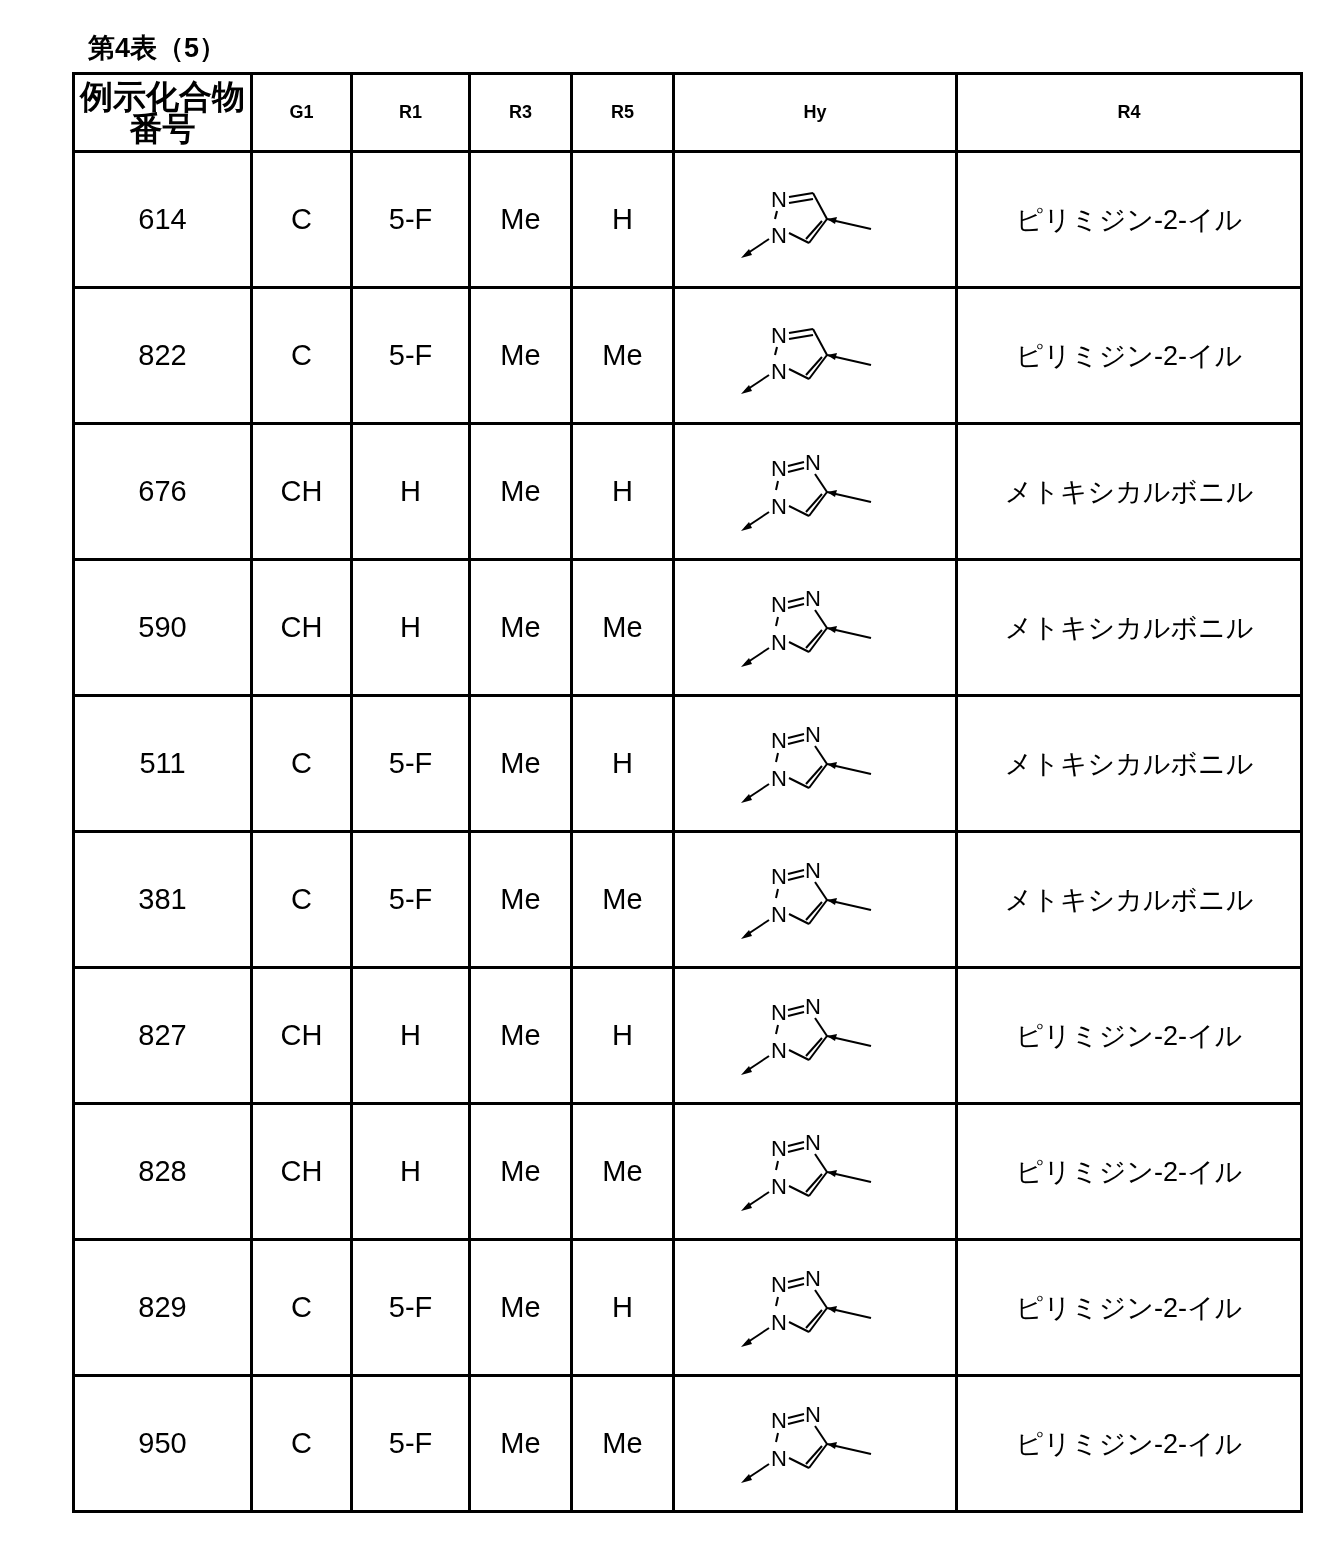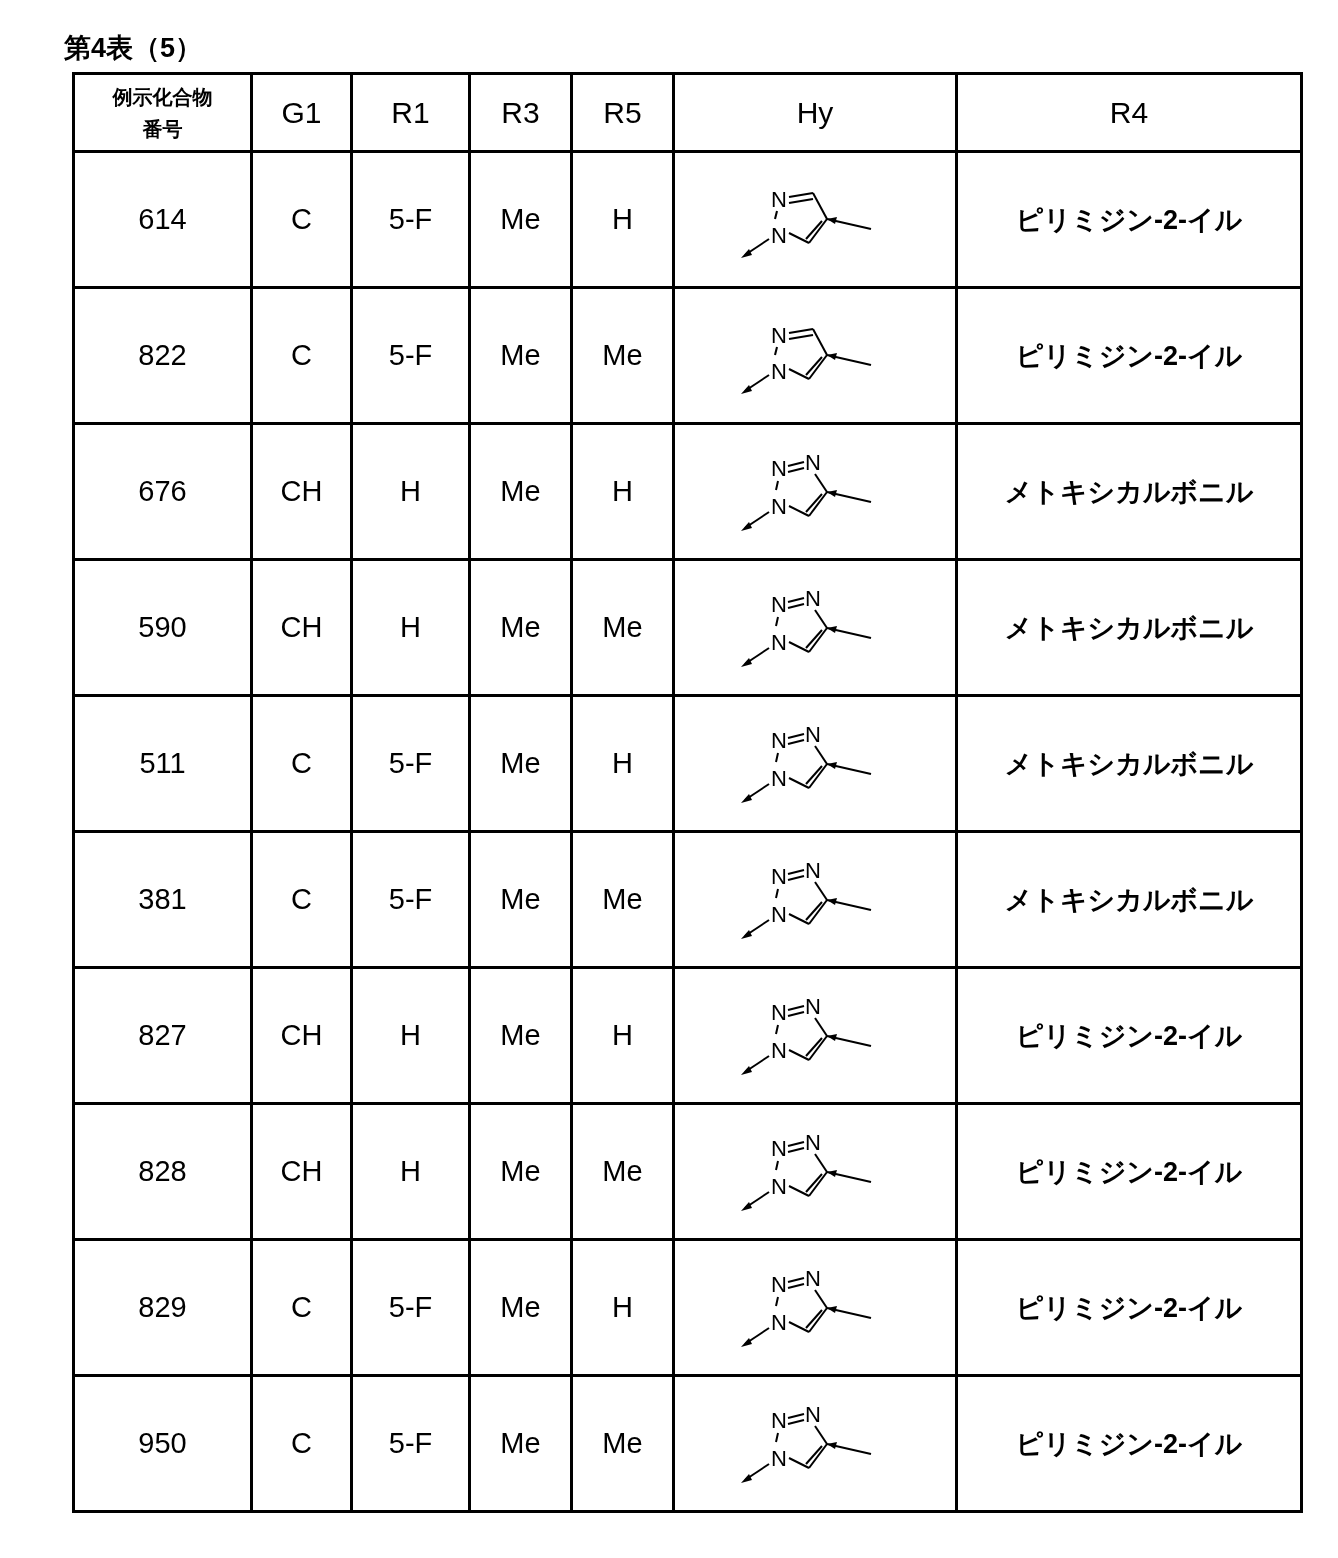--- a/index.html
+++ b/index.html
@@ -1,23 +1,23 @@
 <!DOCTYPE html>
 <html><head>
 <meta charset="utf-8">
 <style>
   html, body { margin:0; padding:0; background:#ffffff; }
   body { width:1338px; height:1558px; position:relative; font-family:"Liberation Sans", "DejaVu Sans", sans-serif; color:#000; }
-  .caption { position:absolute; left:64px; top:30px; font-size:27px; font-weight:bold; letter-spacing:0px; }
+  .caption { position:absolute; left:88px; top:30px; font-size:27px; font-weight:bold; letter-spacing:0px; }
   table { position:absolute; left:72px; top:72px; border-collapse:collapse; table-layout:fixed; width:1228px; }
   td, th { border:3px solid #000; text-align:center; vertical-align:middle; padding:0; font-weight:normal; }
-  th { height:75px; font-size:30px; }
-  th.jp { font-size:20px; font-weight:bold; line-height:32px; }
+  th { height:75px; font-size:18px;font-weight:bold; }
+  th.jp { font-size:33px; font-weight:bold; line-height:32px; }
   td { height:133px; font-size:29px; }
-  td.r4 { font-size:27px; font-weight:bold; }
+  td.r4 { font-size:27px; font-weight:normal; }
   .hy svg { display:block; margin:0 auto; }
 </style>
 </head>
 <body>
 
 <div class="caption">第4表（5）</div>
 
 <table>
   <colgroup>
     <col style="width:178px">

